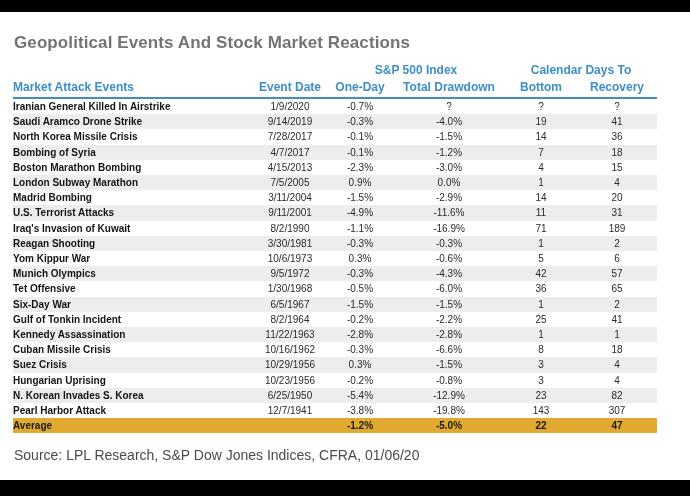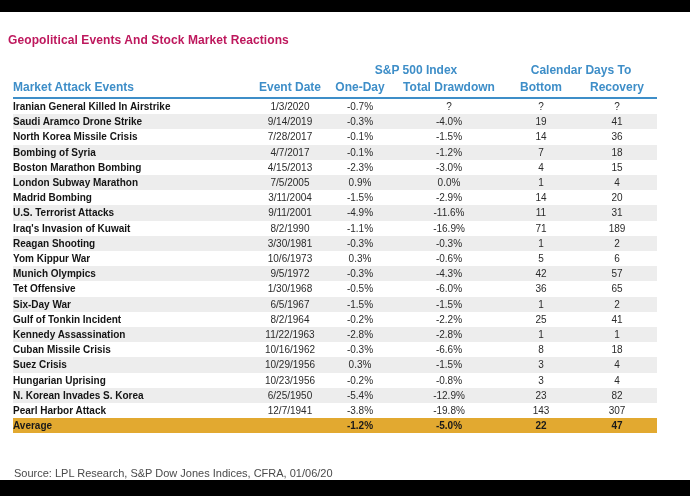--- a/index.html
+++ b/index.html
@@ -11,24 +11,24 @@
     font-family:"Liberation Sans", sans-serif;
   }
   .slide {
     position:absolute;
     top:12px; left:0;
     width:690px; height:468px;
     background:#ffffff;
   }
   .title {
     position:absolute;
-    left:8px; top:21px;
-    font-size:12px;
+    left:14px; top:21px;
+    font-size:17px;
     font-weight:bold;
-    color:#be185d;
+    color:#737373;
     letter-spacing:0.1px;
   }
   .tablewrap {
     position:absolute;
     left:13px; top:50px;
     width:644px;
   }
   table {
     width:100%;
     border-collapse:collapse;
@@ -62,22 +62,22 @@
   tbody td.event {
     text-align:left;
     font-weight:bold;
     color:#141414;
   }
   tbody tr.striped { background:#ededed;border-radius:7px; }
   tbody tr.avg { background:#e2a930; }
   tbody tr.avg td { font-weight:bold; color:#1a1a1a;margin-left:7px; }
   .source {
     position:absolute;
-    left:14px; top:455px;
-    font-size:11px;
+    left:14px; top:435px;
+    font-size:14px;
     color:#4a4a4a;
   }
 </style>
 </head>
 <body>
 
 <div class="slide">
 
   <div class="title">Geopolitical Events And Stock Market Reactions</div>
 
@@ -102,21 +102,21 @@
           <th>Event Date</th>
           <th>One-Day</th>
           <th>Total Drawdown</th>
           <th>Bottom</th>
           <th>Recovery</th>
         </tr>
       </thead>
       <tbody>
           <tr>
             <td class="event">Iranian General Killed In Airstrike</td>
-            <td>1/3/2020</td>
+            <td>1/9/2020</td>
             <td>-0.7%</td>
             <td>?</td>
             <td>?</td>
             <td>?</td>
           </tr>
           <tr class="striped">
             <td class="event">Saudi Aramco Drone Strike</td>
             <td>9/14/2019</td>
             <td>-0.3%</td>
             <td>-4.0%</td>

